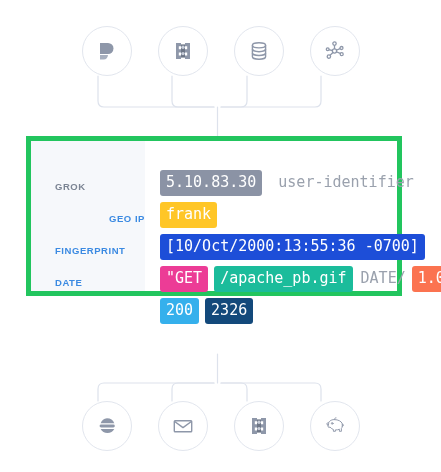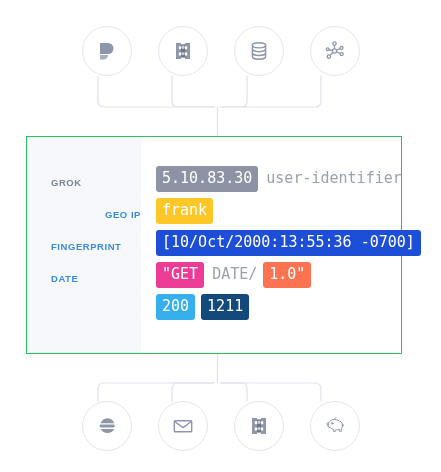--- a/index.html
+++ b/index.html
@@ -52,23 +52,23 @@
     z-index: 2;
   }
   .node svg { display: block; }
 
   
   .panel {
     position: absolute;
     left: 26px;
     top: 136px;
     width: 376px;
-    height: 218px;
+    height: 160px;
     background: #ffffff;
-    border: 1px solid #22c55e;
+    border: 5px solid #22c55e;
     box-sizing: border-box;
     display: flex;
     z-index: 2;
   }
   .panel-labels {
     width: 114px;
     background: #f6f8fb;
     box-sizing: border-box;
     padding: 30px 0 0 24px;
     flex: 0 0 114px;
@@ -191,40 +191,41 @@
     <div class="field-label muted" style="color: rgb(123, 132, 147);">GROK</div>
     <div class="field-label" style="color: rgb(59, 138, 226); text-align: right;">GEO IP</div>
     <div class="field-label" style="color: rgb(59, 138, 226);">FINGERPRINT</div>
     <div class="field-label" style="color: rgb(59, 138, 226);">DATE</div>
   </div>
 
   <div class="panel-rows">
 
     <div class="token-row">
       <span class="tok" style="background: rgb(139, 147, 165);">5.10.83.30</span>
-      <span class="tok plain" style="color: rgb(154, 161, 173);">user-identifier</span>
+      <span class="tok plain" style="color: rgb(154, 161, 173); margin-left: 8px;">user-identifier</span>
     </div>
 
     <div class="token-row">
       <span class="tok" style="background: rgb(255, 198, 39);">frank</span>
     </div>
 
     <div class="token-row">
       <span class="tok" style="background: #1d4ed8;">[10/Oct/2000:13:55:36 -0700]</span>
     </div>
 
     <div class="token-row">
       <span class="tok" style="background: rgb(236, 60, 150);">"GET</span>
+      <span class="tok" style="background: rgb(27, 188, 155);">/apache_pb.gif</span>
       <span class="tok plain" style="color: rgb(154, 161, 173);">DATE/</span>
       <span class="tok nogap" style="background: rgb(251, 115, 80);">1.0"</span>
     </div>
 
     <div class="token-row">
       <span class="tok" style="background: rgb(53, 176, 236);">200</span>
-      <span class="tok" style="background: rgb(19, 73, 123);">1211</span>
+      <span class="tok" style="background: rgb(19, 73, 123);">2326</span>
     </div>
 
   </div>
 </div>
 
 <div class="icon-row bottom">
 
   <div class="node">
     <span>
       <svg width="24" height="24" viewBox="0 0 24 24">

